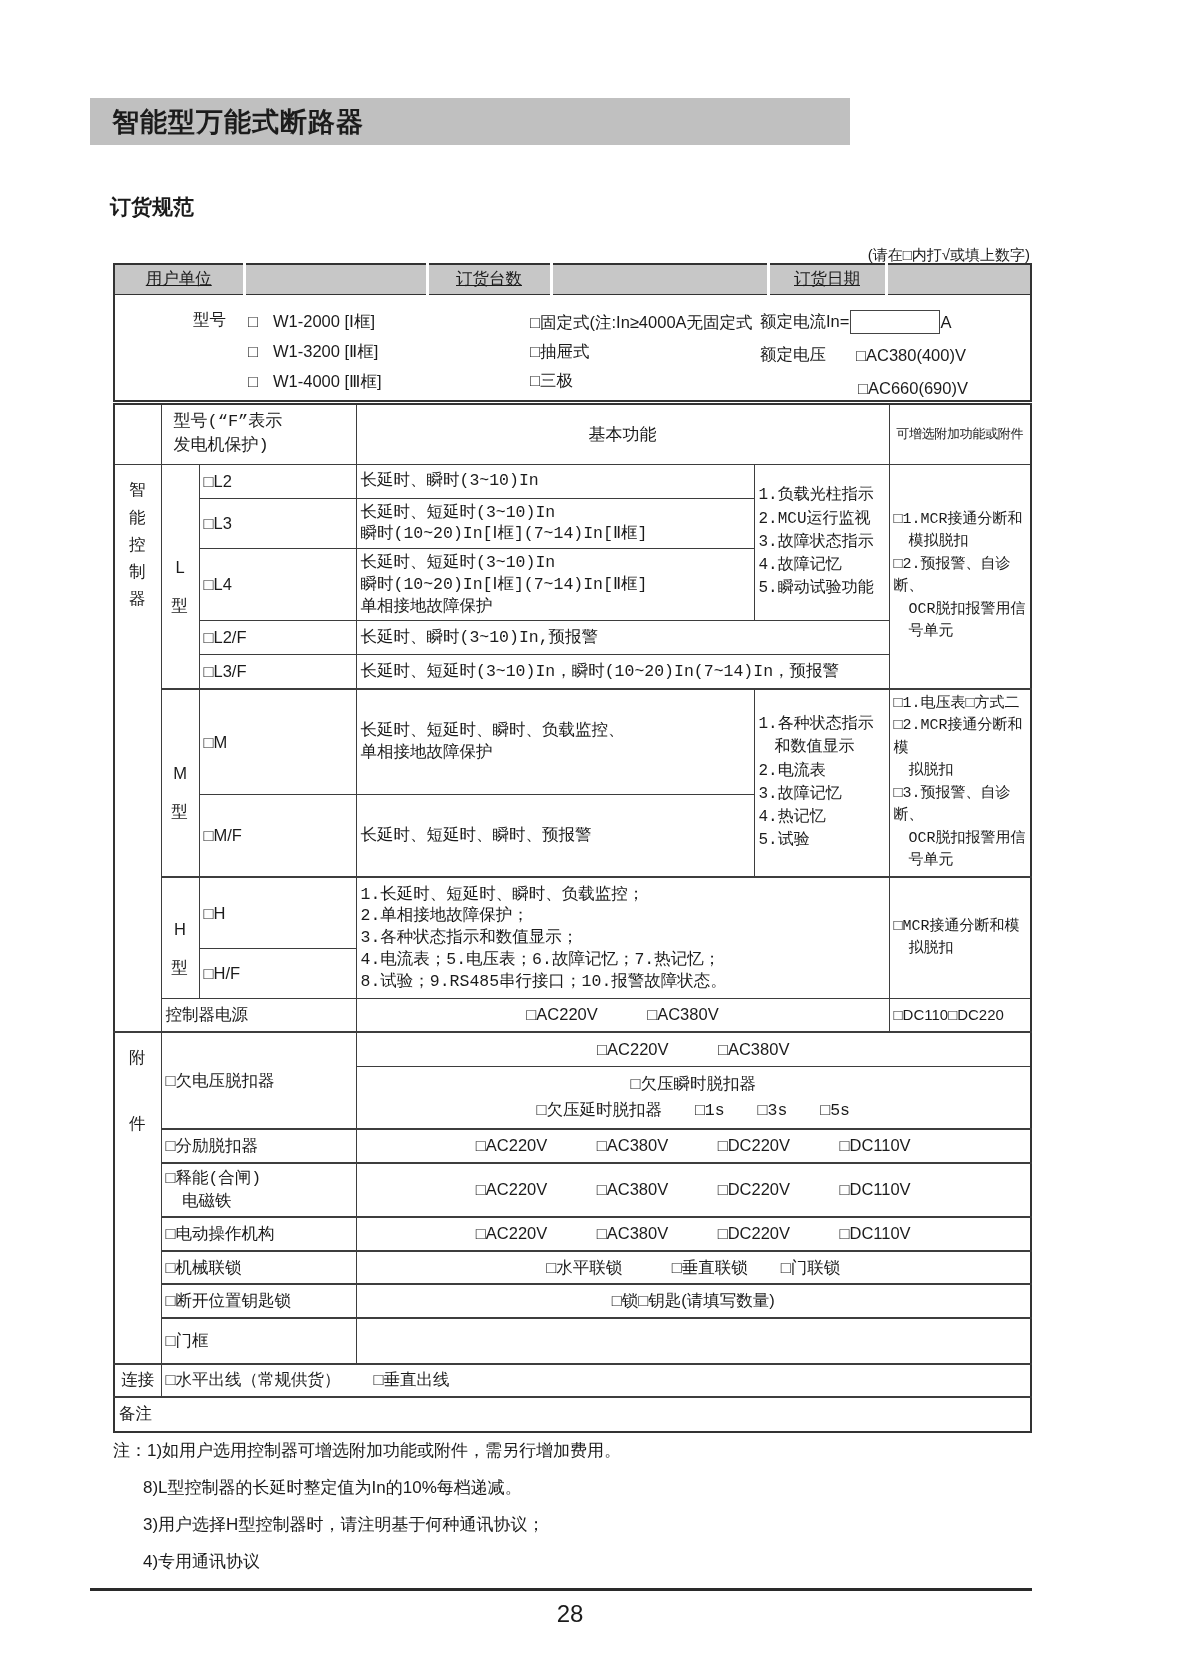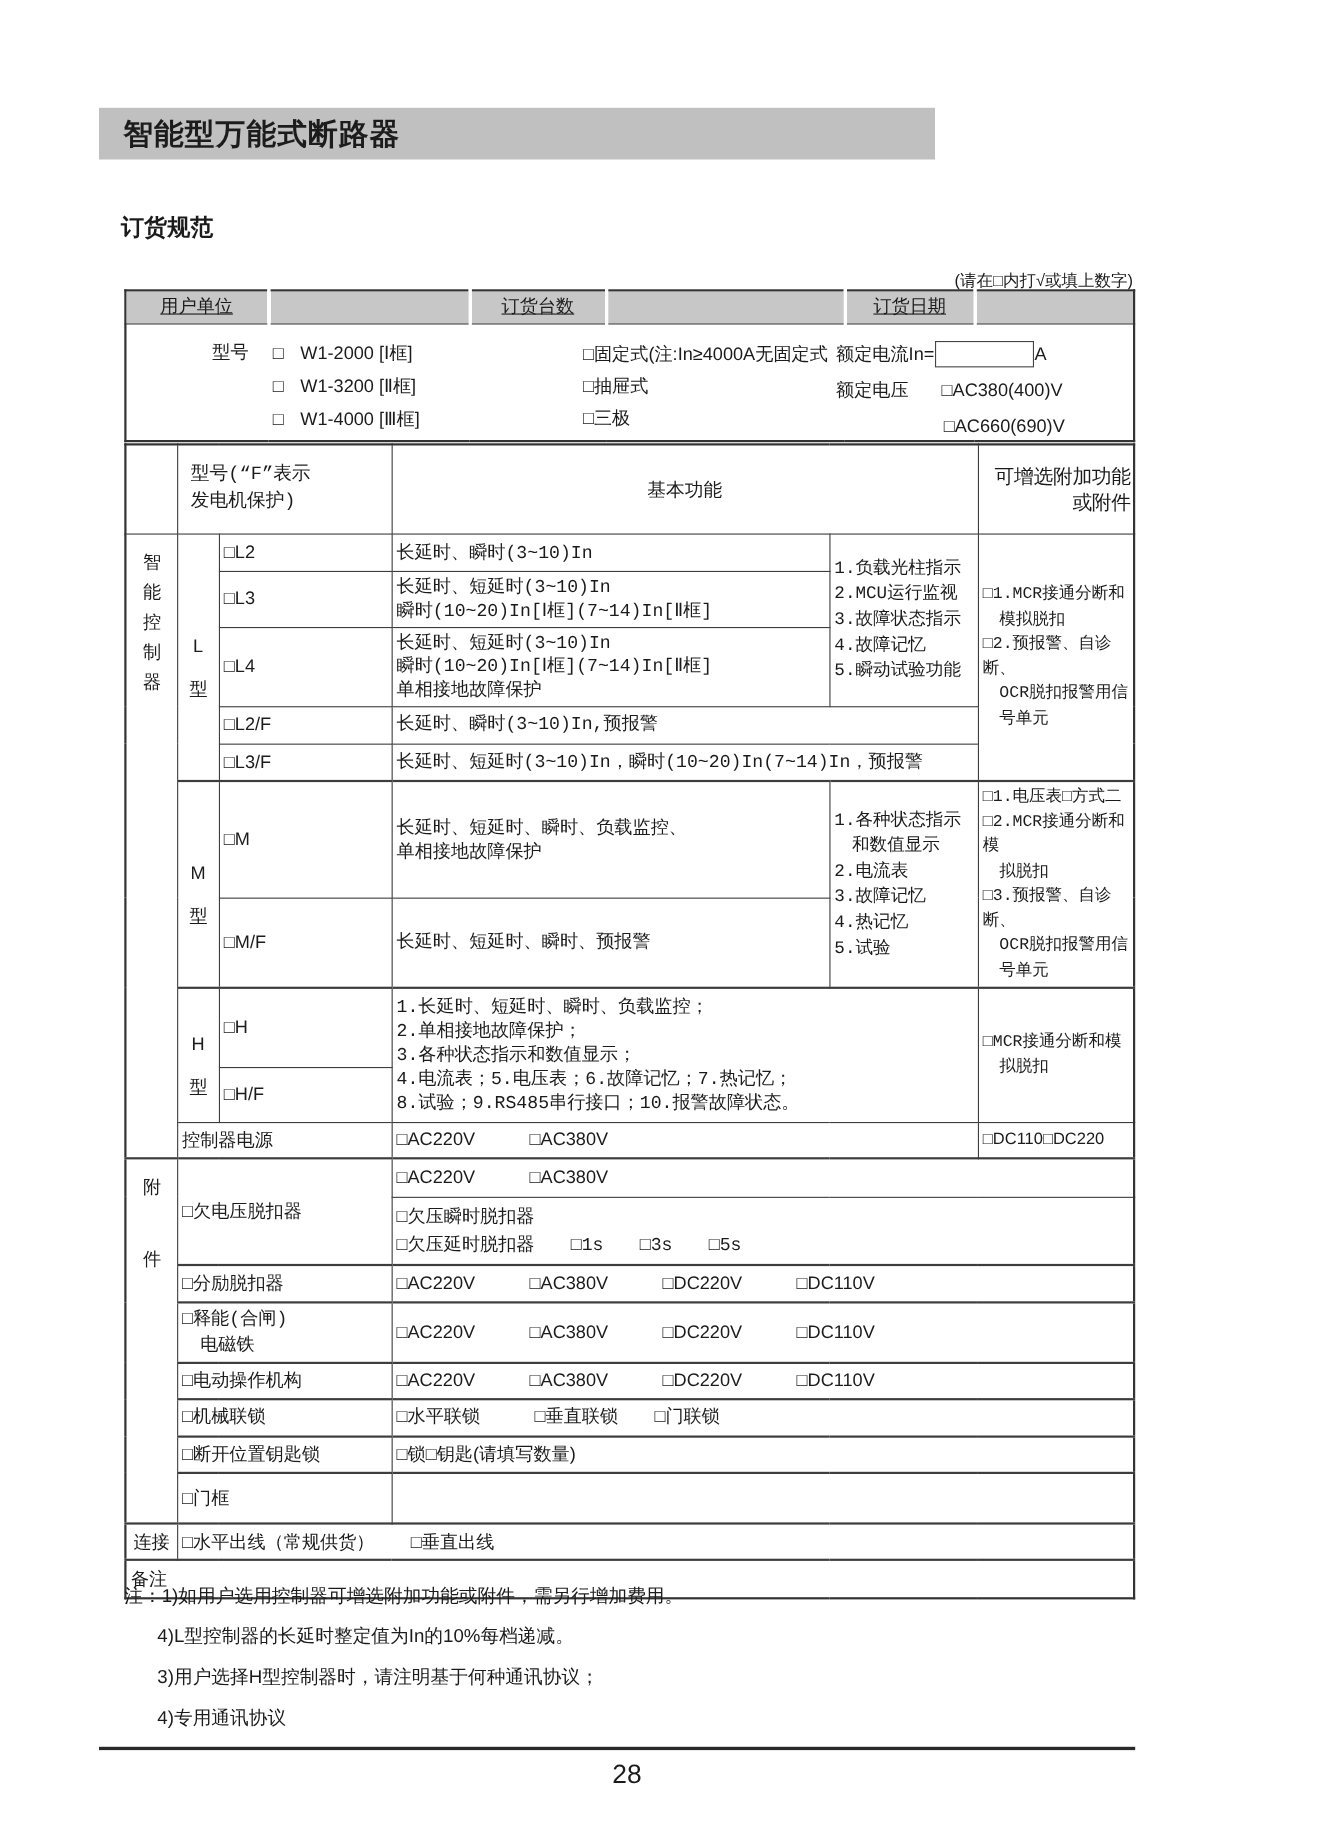--- a/index.html
+++ b/index.html
@@ -38,36 +38,36 @@
   .mr-indent { margin-left:98px; }
 
   
   .t2-wrap { position:absolute; left:113px; top:403px; }
   .t2 { border:2px solid #333; }
   .t2 td { padding:3px 4px; }
   .thick td { border-top-width:2px; }
   .hdr td { font-size:17px; }
   .hdr .hm { padding-left:12px; line-height:1.45; }
   .hdr .hb { text-align:center; }
-  .hdr .ho { text-align:right; font-size:18px; letter-spacing:-0.3px; padding:16px 2px; }
+  .hdr .ho { text-align:center; font-size:13px; letter-spacing:-0.3px; padding:16px 2px; }
 
   .colA { text-align:center; padding:0; }
   .vtext { writing-mode:vertical-rl; text-orientation:upright; display:inline-block; }
   .v-controller { letter-spacing:1.65em; }
   .vcellA-top { vertical-align:top; padding-top:48px; }
   .v-attach { letter-spacing:4em; }
   .vcellA-attach { vertical-align:top; padding-top:95px; }
   .v-type { letter-spacing:0.45em; }
 
   .mcell { text-align:left; }                 
   .desc { padding-left:14px; line-height:1.32;margin-left:38px; }
   .ind  { font-size:16px; padding-left:10px; line-height:1.45; }
   .opt  { font-size:15px; padding-left:8px; line-height:1.5; }
   .albl { padding-left:16px; line-height:1.4; } 
-  .acontent { padding-left:14px; line-height:1.55; }
+  .acontent { padding-left:14px; line-height:1.55;text-align:center; }
   .plabel { padding-left:18px; }
   .conn { padding-left:190px; }
   .remark { padding-left:10px; }
 
   
   .notes { position:absolute; left:113px; top:1432px; font-size:17px; line-height:37px; }
   .notes .n-ind { padding-left:30px; }
   .footer-line { position:absolute; left:90px; top:1588px; width:942px; height:3px; background:#2a2a2a; }
   .page-num { position:absolute; left:0; top:1600px; width:1140px; text-align:center; font-size:24px; }
 </style>
@@ -278,21 +278,21 @@
       </tr>
       <tr class="thick" style="height:35px">
         <td colspan="6" class="remark">备注</td>
       </tr>
     </tbody>
       </table>
   </div>
 
   <div class="notes">
     <div>注：1)如用户选用控制器可增选附加功能或附件，需另行增加费用。</div>
-    <div class="n-ind">4)L型控制器的长延时整定值为In的10%每档递减。</div>
+    <div class="n-ind">8)L型控制器的长延时整定值为In的10%每档递减。</div>
     <div class="n-ind">3)用户选择H型控制器时，请注明基于何种通讯协议；</div>
     <div class="n-ind">4)专用通讯协议</div>
   </div>
 
   <div class="footer-line"></div>
   <div class="page-num">28</div>
 
 </div>
 
 </body></html>

